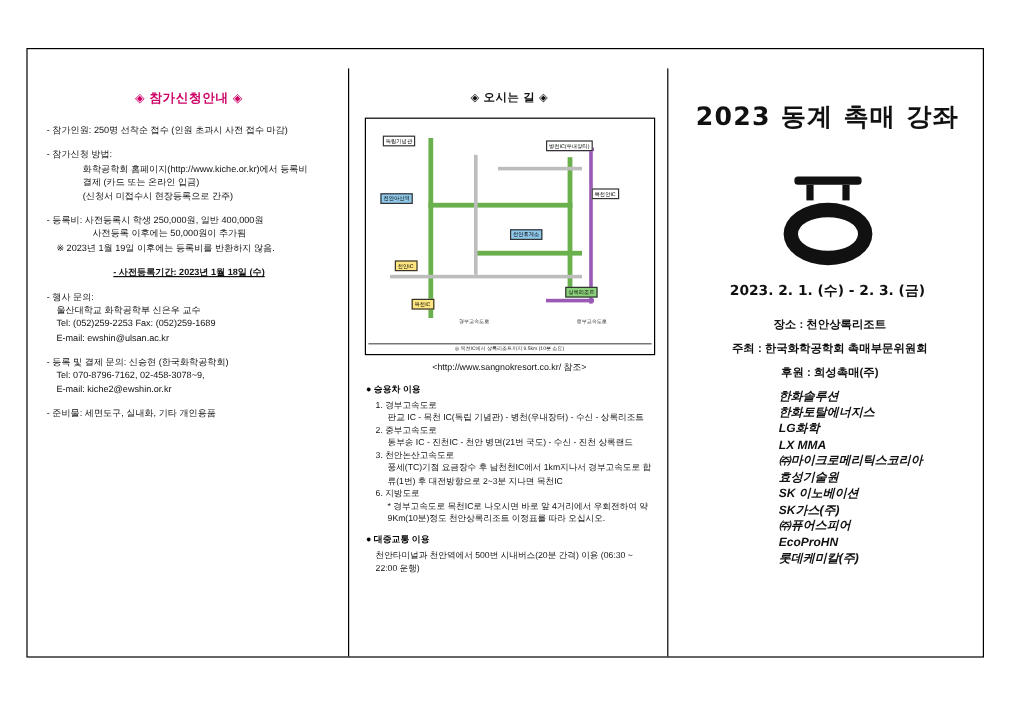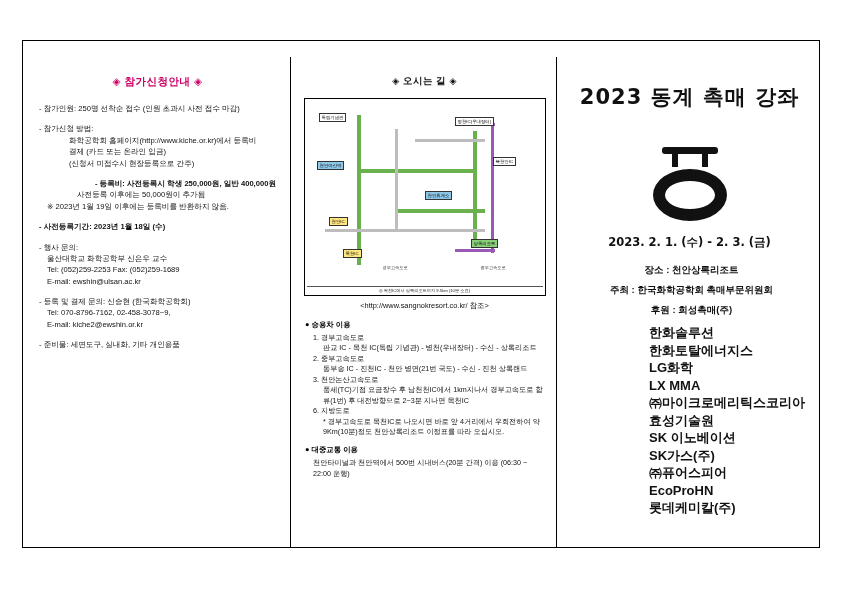--- a/index.html
+++ b/index.html
@@ -21,22 +21,22 @@
   .c1-inner{padding:18px 14px 0 16px;}
   .c1-title{
     text-align:center;font-size:10.5px;font-weight:bold;color:#cc0066;
     letter-spacing:.5px;margin-bottom:14px;
   }
   .c1 p{margin:0;font-size:7.6px;line-height:1.5;color:#111;}
   .blk{margin-bottom:9px;}
   .ind1{padding-left:8px;}
   .ind2{padding-left:30px;}
   .ind3{padding-left:38px;}
-  .u{font-weight:bold;}
-  .bold{font-weight:bold;text-align:right;}
+  .u{text-decoration:underline;font-weight:bold;text-align:center;}
+  .bold{font-weight:normal;}
 
   
   .c2-inner{padding:18px 10px 0 12px;}
   .c2-title{
     text-align:center;font-size:9.5px;font-weight:bold;color:#111;
     margin-bottom:10px;letter-spacing:.5px;
   }
   .mapbox{
     width:240px;height:196px;margin:0 auto;border:1px solid #000;
     position:relative;background:#ffffff;overflow:hidden;
@@ -76,21 +76,21 @@
   .logo .bar{position:absolute;left:18px;top:12px;width:56px;height:7px;background:#111;border-radius:3px;}
   .logo .t1{position:absolute;left:28px;top:19px;width:6px;height:13px;background:#111;}
   .logo .t2{position:absolute;left:58px;top:19px;width:6px;height:13px;background:#111;}
   .logo .ring{position:absolute;left:9px;top:34px;width:74px;height:52px;border:12px solid #111;border-radius:50%;box-sizing:border-box;}
   .c3-date{font-size:11.5px;font-weight:bold;margin:8px 0 14px 0;color:#111;
            font-family:"DejaVu Sans",sans-serif;}
   .c3-line{font-size:9.5px;font-weight:bold;text-align:center;margin:0 0 7px 4px;color:#111;}
   .c3-spons{text-align:left;margin-left:4px;}
   .c3-sponsor-list{margin:0;padding:0;list-style:none;}
   .c3-sponsor-list li{
-    font-size:13px;font-weight:bold;color:#111;line-height:1.35;padding-left:74px;
+    font-size:10px;font-weight:bold;color:#111;line-height:1.35;padding-left:74px;font-style:italic;
   }
 </style>
 </head>
 <body>
 
 <div class="page">
   <div class="sheet">
 
     <div class="col col1 c1">
       <div class="c1-inner">

